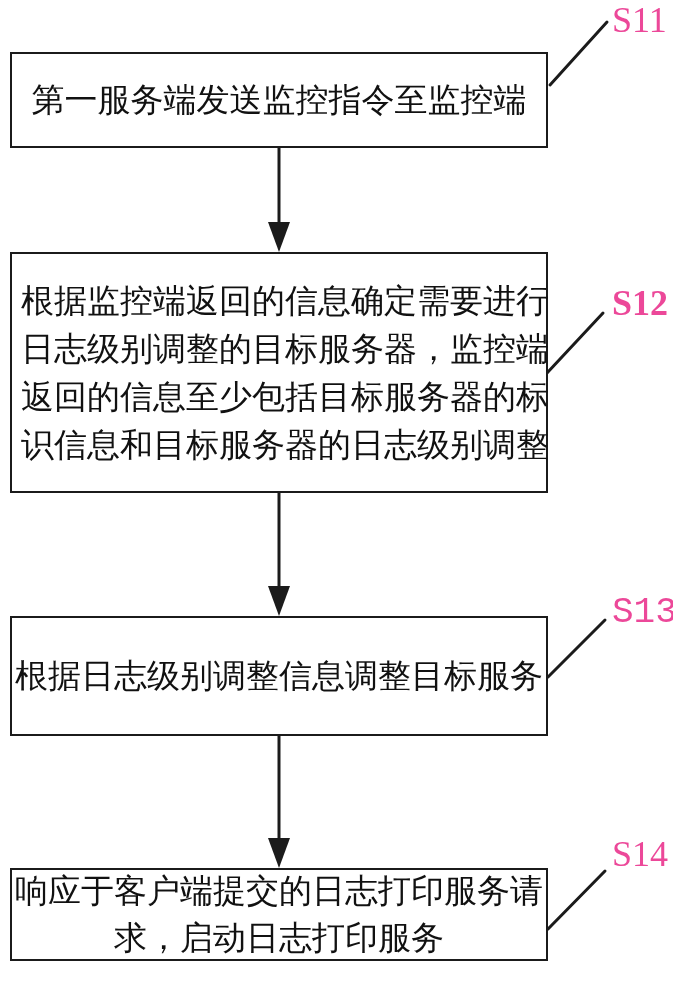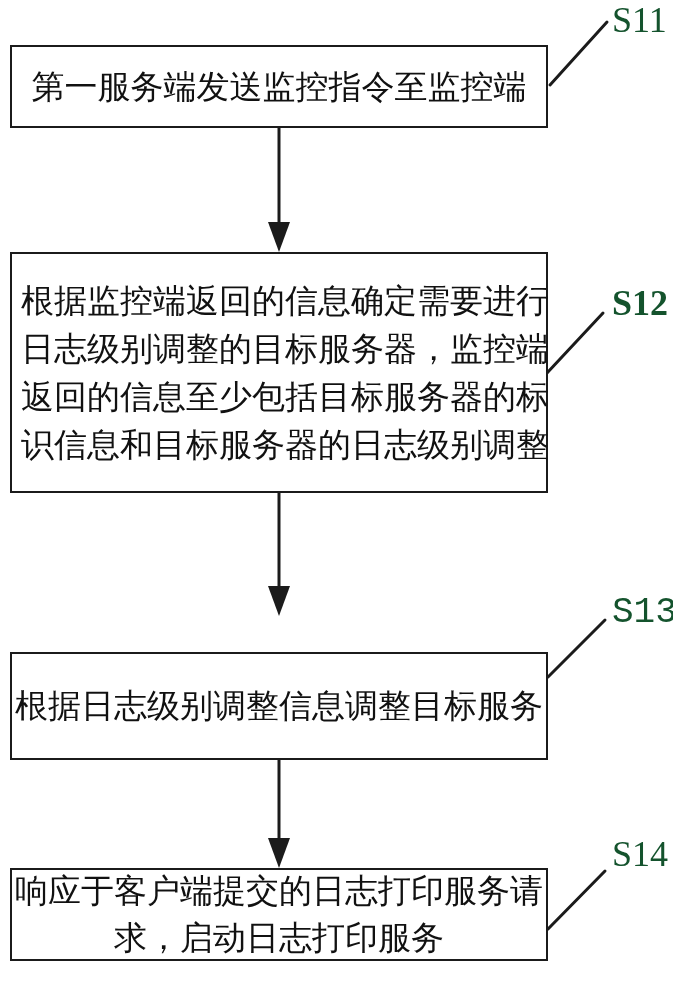--- a/index.html
+++ b/index.html
@@ -37,31 +37,31 @@
     color: #111111;
   }
   .step-box .txt-line {
     display: block;
     text-align: center;
     font-size: 33px;
     line-height: 48px;
     white-space: nowrap;
     letter-spacing: 0px;
   }
-  #box-s11 { top: 45px;  height: 83px; }
+  #box-s11 { top: 52px;  height: 96px; }
   #box-s12 { top: 252px; height: 241px; padding-left: 12px; }
-  #box-s13 { top: 652px; height: 108px; }
+  #box-s13 { top: 616px; height: 120px; }
   #box-s14 { top: 868px; height: 93px; }
   #box-s13 .txt-line, #box-s14 .txt-line { line-height: 47px; }
   .step-label {
     position: absolute;
     left: 612px;
     font-size: 36px;
     line-height: 1.15;
-    color: #14532d;
+    color: #ec4899;
     white-space: nowrap;
   }
   #label-s11 { top: 0px; }
   #label-s12 { top: 283px; font-weight: bold; }
   #label-s13 { top: 592px; font-family: Liberation Mono, monospace; }
   #label-s14 { top: 834px; }
 </style>
 </head>
 <body>
 

